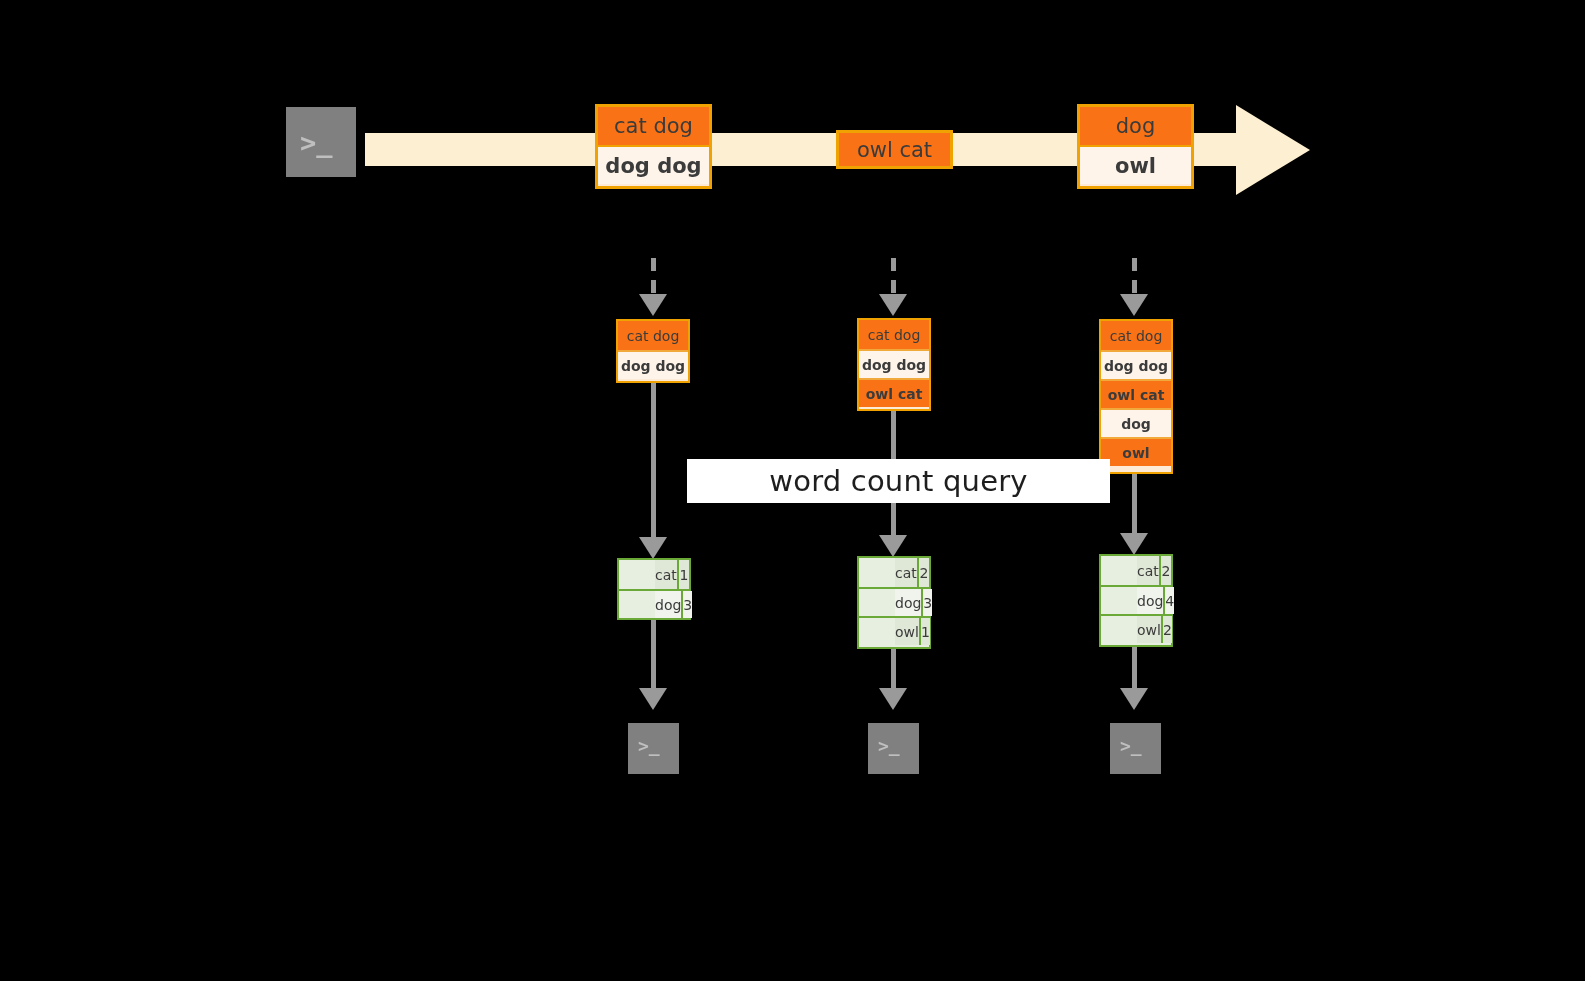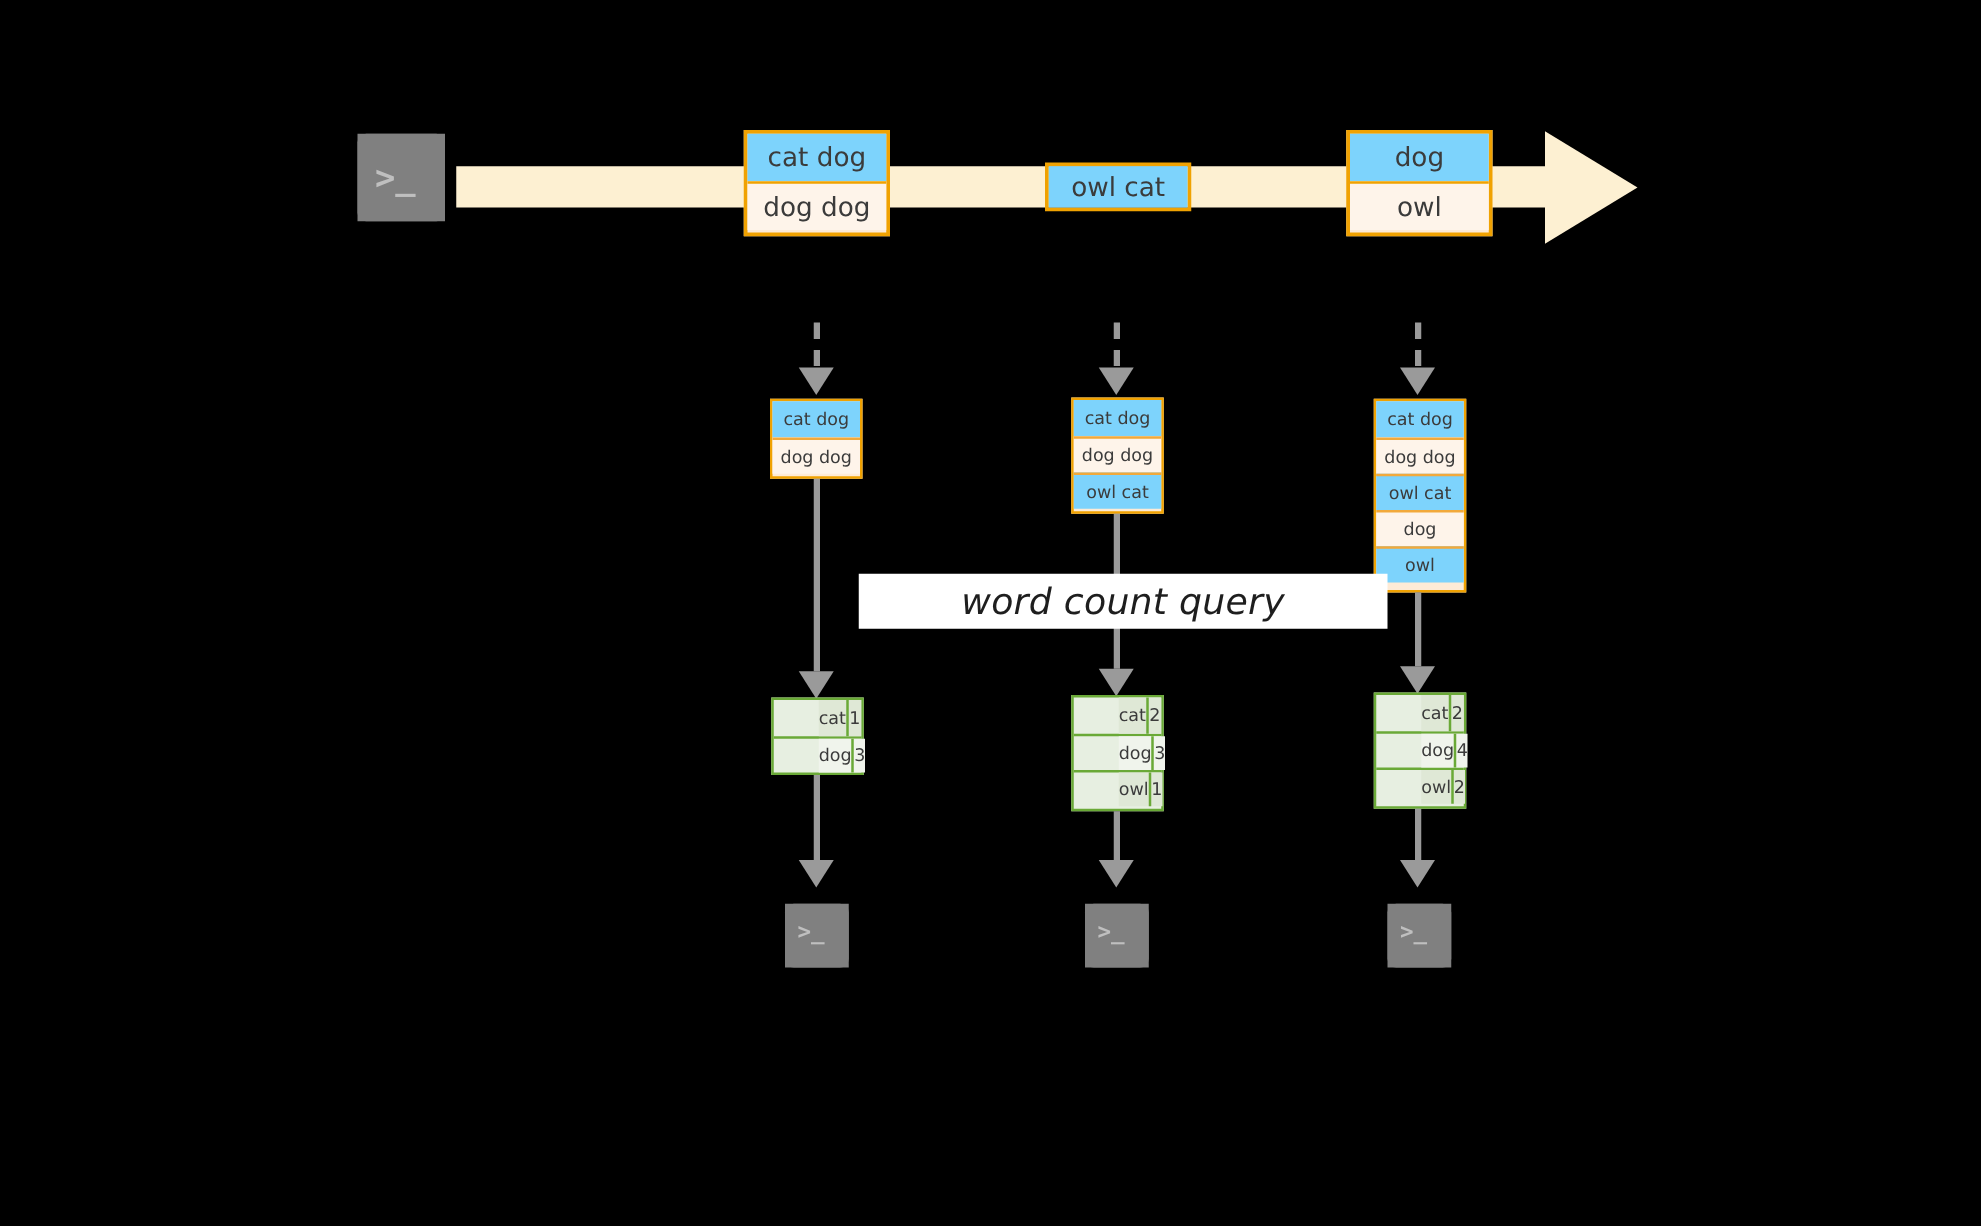--- a/index.html
+++ b/index.html
@@ -79,24 +79,24 @@
     background: #FDEBD7;
   }
   .rec-group.thin { border-width: 2px; }
   .rec-row {
     box-sizing: border-box;
     display: flex;
     align-items: center;
     justify-content: center;
     color: #3b3b3b;
     white-space: nowrap;
-    background: #7dd3fc;
+    background: #f97316;
   }
   .rec-row.alt { background: #FEF4EA; }
-  .rec-row + .rec-row { border-top: 2px solid #F0A202; }
+  .rec-row + .rec-row { border-top: 2px solid #F0A202; font-weight: bold; }
   .rec-group.thin .rec-row + .rec-row { border-top: 2px solid #F2A93B; }
 
   
   .tbl {
     position: absolute;
     box-sizing: border-box;
     border: 2px solid #6AA937;
     background: #E7EFE1;
   }
   .tbl-row {
@@ -141,21 +141,20 @@
 
   
   .query-label {
     position: absolute;
     background: #ffffff;
     display: flex;
     align-items: center;
     justify-content: center;
     color: #1e1e1e;
     letter-spacing: 0.2px;
-    font-style: italic;
   }
 </style>
 </head>
 <body>
 
 <div class="canvas">
 
   <div class="terminal" style="left:277px; top:98px; width:88px; height:88px;">
     <div class="hatch"></div>
     <div class="inner"></div>

